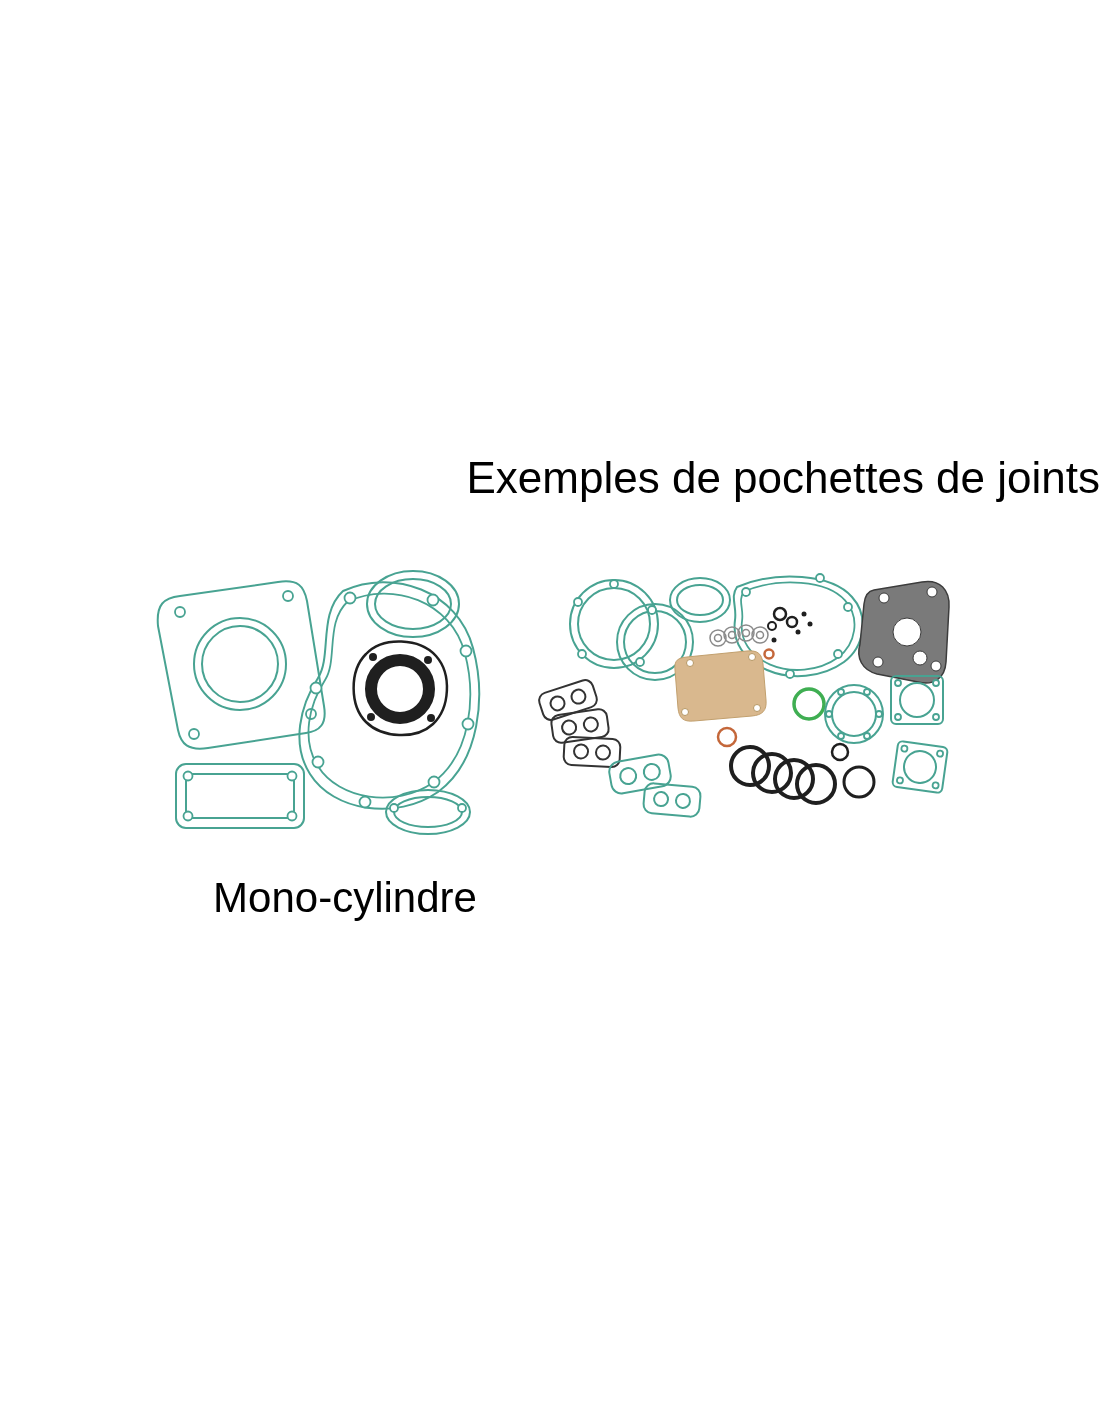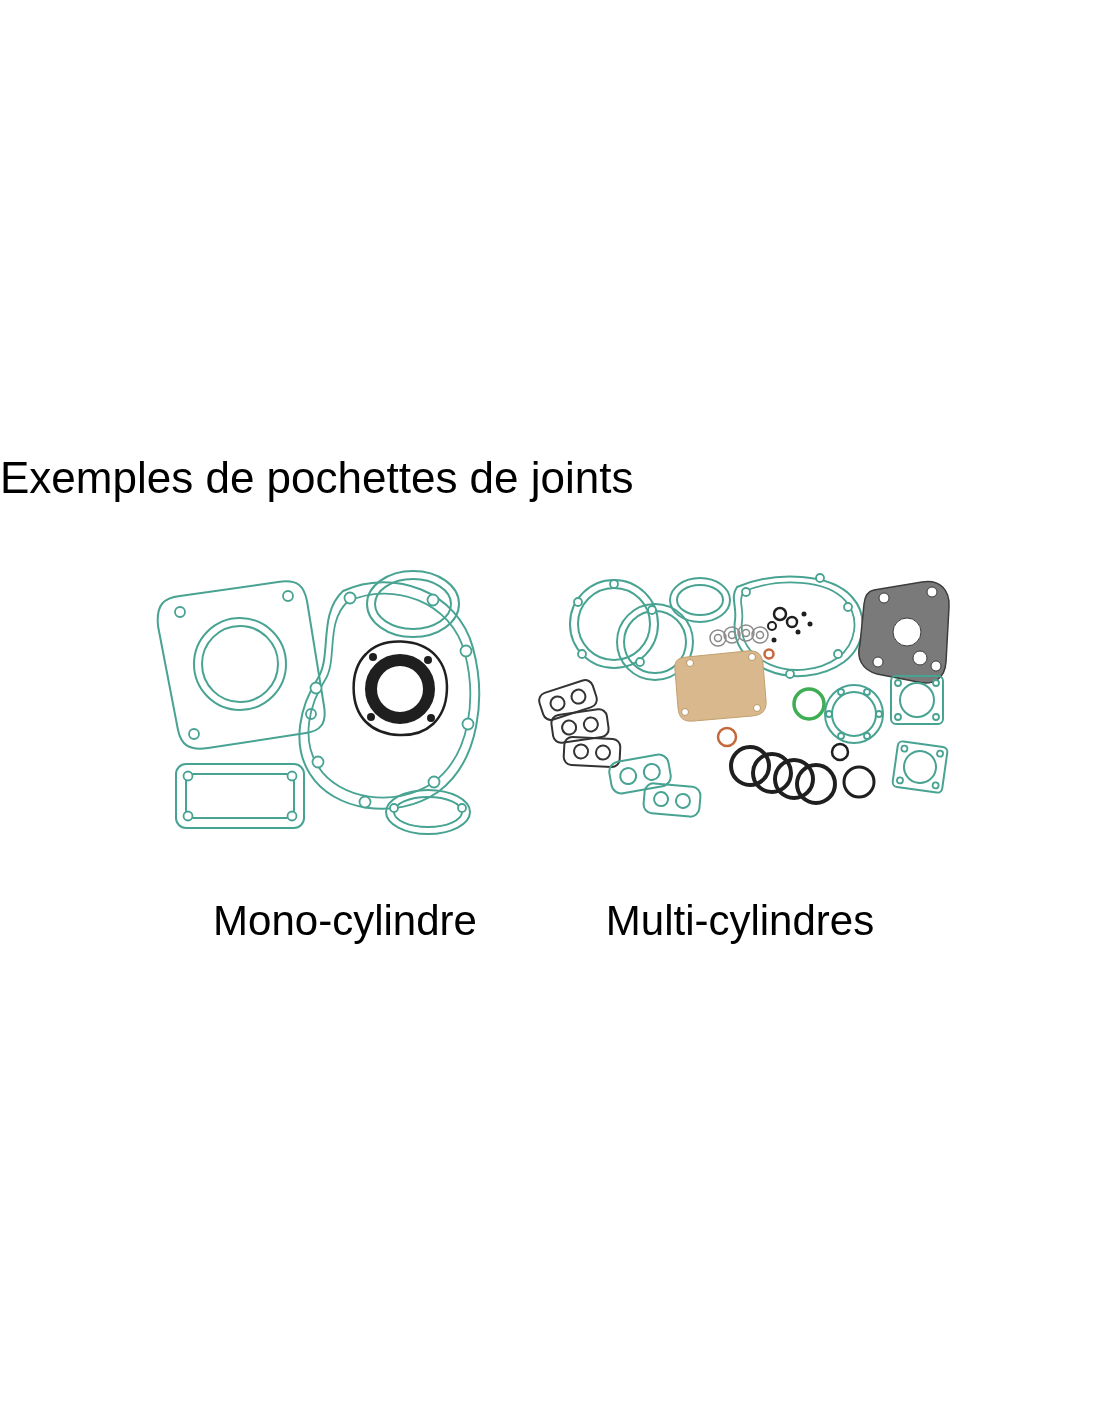--- a/index.html
+++ b/index.html
@@ -16,28 +16,28 @@
   html,body{margin:0;padding:0;}
   body{
     width:1100px;height:1422px;
     background:var(--background);
     color:var(--text);
     font-family:"Liberation Sans", sans-serif;
   }
   .page{position:relative;width:1100px;height:1422px;overflow:hidden;}
   .title{
     position:absolute;top:452px;left:0;width:1100px;
-    text-align:left;font-size:44px;line-height:52px;color:var(--text);
+    text-align:right;font-size:44px;line-height:52px;color:var(--text);
   }
   .figure{position:absolute;margin:0;padding:0;}
   .figure-left{left:128px;top:556px;width:400px;height:300px;}
   .figure-right{left:522px;top:562px;width:440px;height:280px;}
   .caption{
     position:absolute;top:874px;width:420px;text-align:center;
-    font-size:42px;color:var(--text);margin-top:23px;
+    font-size:42px;color:var(--text);
   }
   .caption-left{left:135px;}
   .caption-right{left:530px;}
 
   
   .gk{fill:none;stroke:var(--gasket-teal);stroke-width:2;}
   .gk-hole{fill:#ffffff;stroke:var(--gasket-teal);stroke-width:1.8;}
   .blackline{fill:none;stroke:var(--gasket-black);stroke-width:2.5;}
   .blackring{fill:none;stroke:var(--gasket-black);stroke-width:12;}
   .bdot{fill:var(--gasket-black);stroke:none;}
@@ -264,15 +264,14 @@
             <circle class="gk" cx="11" cy="0" r="7"></circle>
         </g>
       </g>
 
       <circle class="orangering" cx="205" cy="175" r="9"></circle>
       <circle class="orangering" cx="247" cy="92" r="4.5" stroke-width="2"></circle>
     </svg>
   </figure>
 
   <div class="caption caption-left">Mono-cylindre</div>
-  <div class="caption caption-right">Multi-cylindres</div>
 
 </div>
 
 </body></html>

